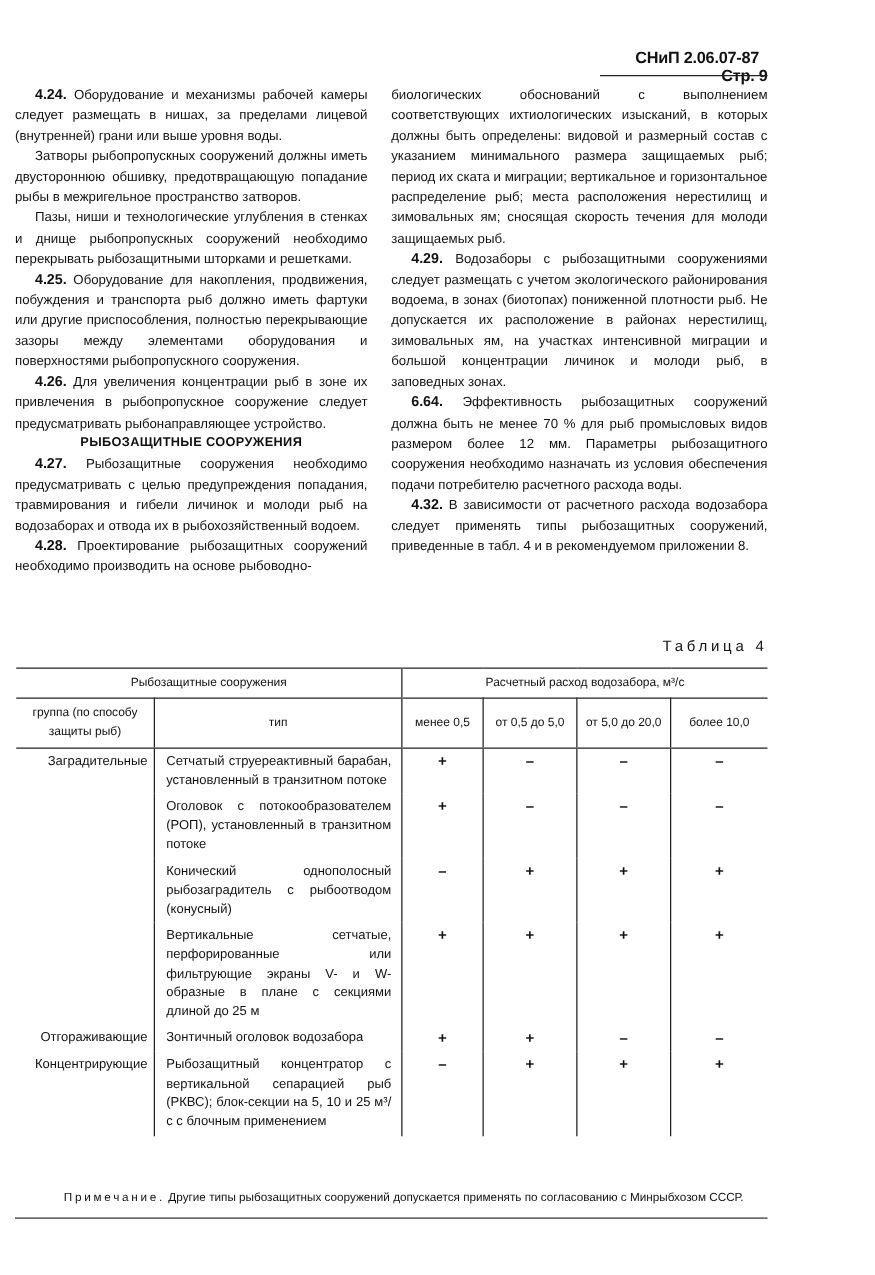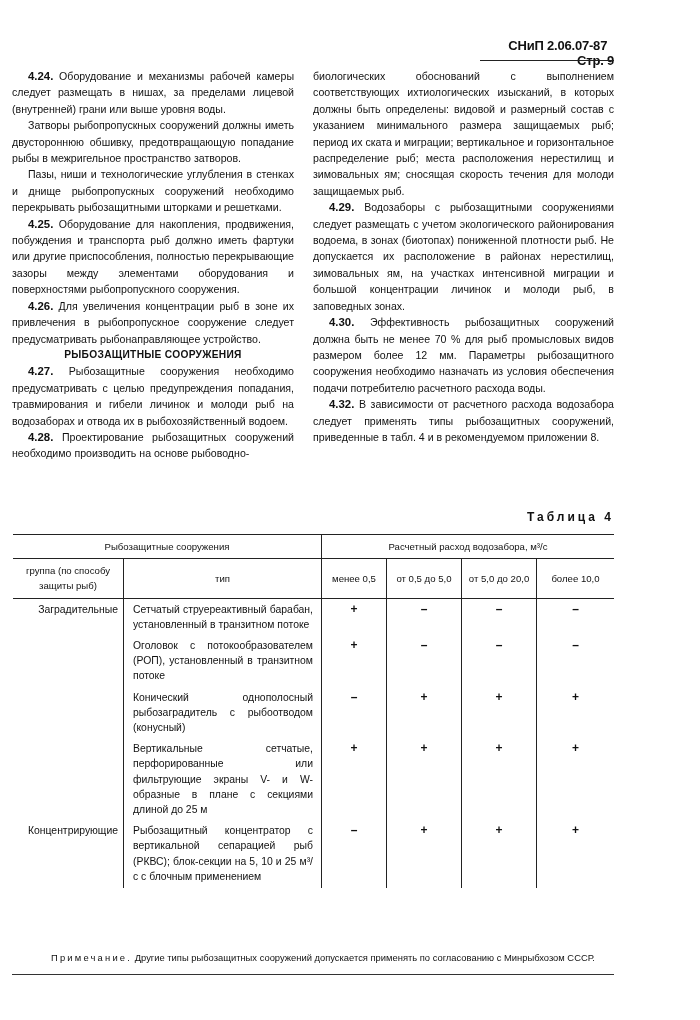--- a/index.html
+++ b/index.html
@@ -10,21 +10,21 @@
   .header-rule { position:absolute; left:480px; top:60px; width:134px; height:1px; background:#222; }
   .col { position:absolute; font-size:10.6px; line-height:16.4px; text-align:justify; }
   .col-left { left:12px; top:68px; width:282px; }
   .col-right { left:313px; top:68px; width:301px; }
   .col p { margin:0; text-indent:16px; }
   .col p.cont { text-indent:0; }
   .num { font-weight:bold; font-size:11.4px; }
   .section-title { text-align:center; font-weight:bold; font-size:10.2px; letter-spacing:0.3px;
                    margin:18px 0 16px 0; text-indent:0 !important; }
   .table-caption { position:absolute; left:480px; top:510px; width:134px; text-align:right;
-                   font-size:12px; font-weight:bold; letter-spacing:3px; }
+                   font-size:12px; font-weight:normal; letter-spacing:3px; }
   table.t4 { position:absolute; left:13px; top:534px; width:601px; border-collapse:collapse;
              font-size:10.4px; line-height:15.2px; }
   table.t4 th { font-weight:normal; font-size:9.6px; border-top:1px solid #222; border-bottom:1px solid #222;
                 padding:4px 3px; text-align:center; }
   table.t4 th.bl, table.t4 td.bl { border-left:1.4px solid #222; }
   table.t4 td { vertical-align:top; padding:3px 5px 3px 5px; }
   td.group { width:103px; padding-left:2px !important;text-align:right; }
   td.type { width:180px; text-align:justify; padding-left:9px !important; padding-right:8px !important; }
   td.mark { text-align:center; font-weight:bold; font-size:12px; }
   tr.last td { padding-bottom:4px; }
@@ -48,21 +48,21 @@
   <p><span class="num">4.25.</span><span> Оборудование для накопления, продвижения, побуждения и транспорта рыб должно иметь фартуки или другие приспособления, полностью перекрывающие зазоры между элементами оборудования и поверхностями рыбопропускного сооружения.</span></p>
   <p><span class="num">4.26.</span><span> Для увеличения концентрации рыб в зоне их привлечения в рыбопропускное сооружение следует предусматривать рыбонаправляющее устройство.</span></p>
   <p class="section-title">РЫБОЗАЩИТНЫЕ СООРУЖЕНИЯ</p>
   <p><span class="num">4.27.</span><span> Рыбозащитные сооружения необходимо предусматривать с целью предупреждения попадания, травмирования и гибели личинок и молоди рыб на водозаборах и отвода их в рыбохозяйственный водоем.</span></p>
   <p><span class="num">4.28.</span><span> Проектирование рыбозащитных сооружений необходимо производить на основе рыбоводно-</span></p>
 </div>
 
 <div class="col col-right">
   <p class="cont">биологических обоснований с выполнением соответствующих ихтиологических изысканий, в которых должны быть определены: видовой и размерный состав с указанием минимального размера защищаемых рыб; период их ската и миграции; вертикальное и горизонтальное распределение рыб; места расположения нерестилищ и зимовальных ям; сносящая скорость течения для молоди защищаемых рыб.</p>
   <p><span class="num">4.29.</span><span> Водозаборы с рыбозащитными сооружениями следует размещать с учетом экологического районирования водоема, в зонах (биотопах) пониженной плотности рыб. Не допускается их расположение в районах нерестилищ, зимовальных ям, на участках интенсивной миграции и большой концентрации личинок и молоди рыб, в заповедных зонах.</span></p>
-  <p><span class="num">4.30.</span><span> Эффективность рыбозащитных сооружений должна быть не менее 70 % для рыб промысловых видов размером более 12 мм. Параметры рыбозащитного сооружения необходимо назначать из условия обеспечения подачи потребителю расчетного расхода воды.</span></p>
+  <p><span class="num">6.64.</span><span> Эффективность рыбозащитных сооружений должна быть не менее 70 % для рыб промысловых видов размером более 12 мм. Параметры рыбозащитного сооружения необходимо назначать из условия обеспечения подачи потребителю расчетного расхода воды.</span></p>
   <p><span class="num">4.32.</span><span> В зависимости от расчетного расхода водозабора следует применять типы рыбозащитных сооружений, приведенные в табл. 4 и в рекомендуемом приложении 8.</span></p>
 </div>
 
 <div class="table-caption">Таблица 4</div>
 
 <table class="t4">
   <thead>
     <tr>
       <th colspan="2">Рыбозащитные сооружения</th>
       <th colspan="4" class="bl">Расчетный расход водозабора, м³/с</th>
@@ -102,20 +102,28 @@
       <td class="mark bl">+</td>
     </tr>
     <tr>
       <td class="group"></td>
       <td class="type bl">Вертикальные сетчатые, перфорированные или фильтрующие экраны V- и W-образные в плане с секциями длиной до 25 м</td>
       <td class="mark bl">+</td>
       <td class="mark bl">+</td>
       <td class="mark bl">+</td>
       <td class="mark bl">+</td>
     </tr>
+    <tr>
+      <td class="group">Отгораживающие</td>
+      <td class="type bl">Зонтичный оголовок водозабора</td>
+      <td class="mark bl">+</td>
+      <td class="mark bl">+</td>
+      <td class="mark bl">–</td>
+      <td class="mark bl">–</td>
+    </tr>
     <tr class="last">
       <td class="group">Концентрирующие</td>
       <td class="type bl">Рыбозащитный концентратор с вертикальной сепарацией рыб (РКВС); блок-секции на 5, 10 и 25 м³/с с блочным применением</td>
       <td class="mark bl">–</td>
       <td class="mark bl">+</td>
       <td class="mark bl">+</td>
       <td class="mark bl">+</td>
     </tr>
   </tbody>
 </table>

